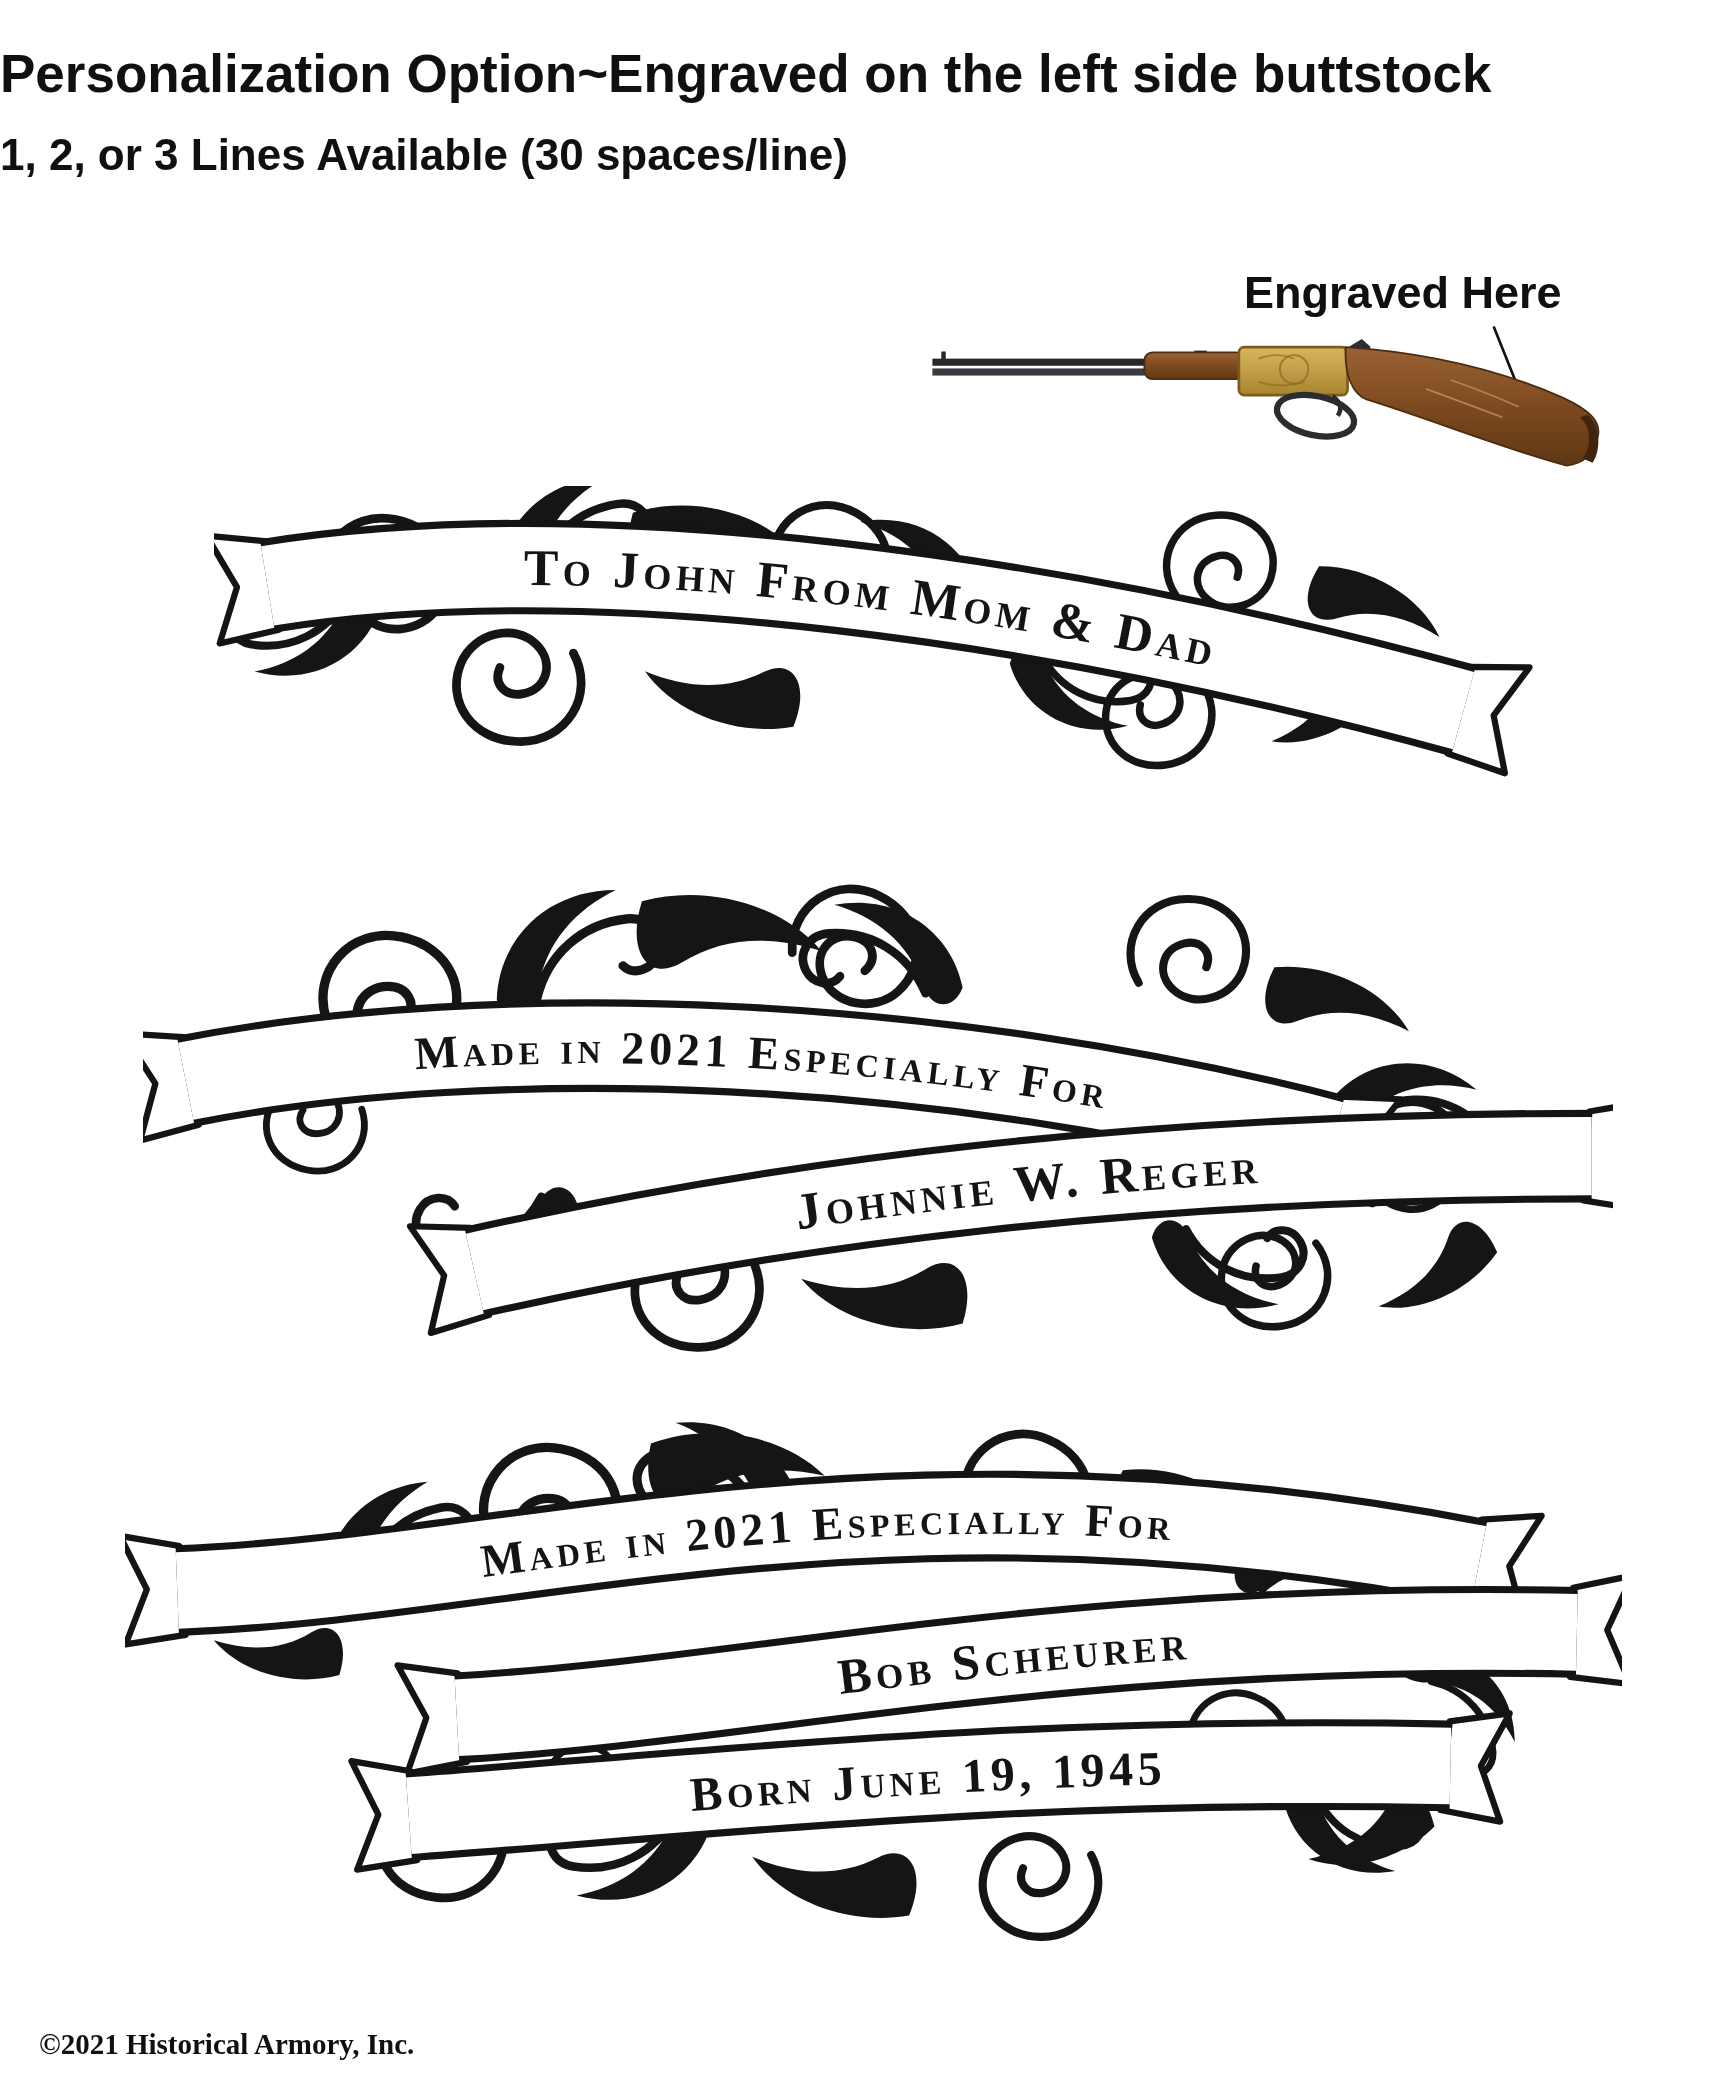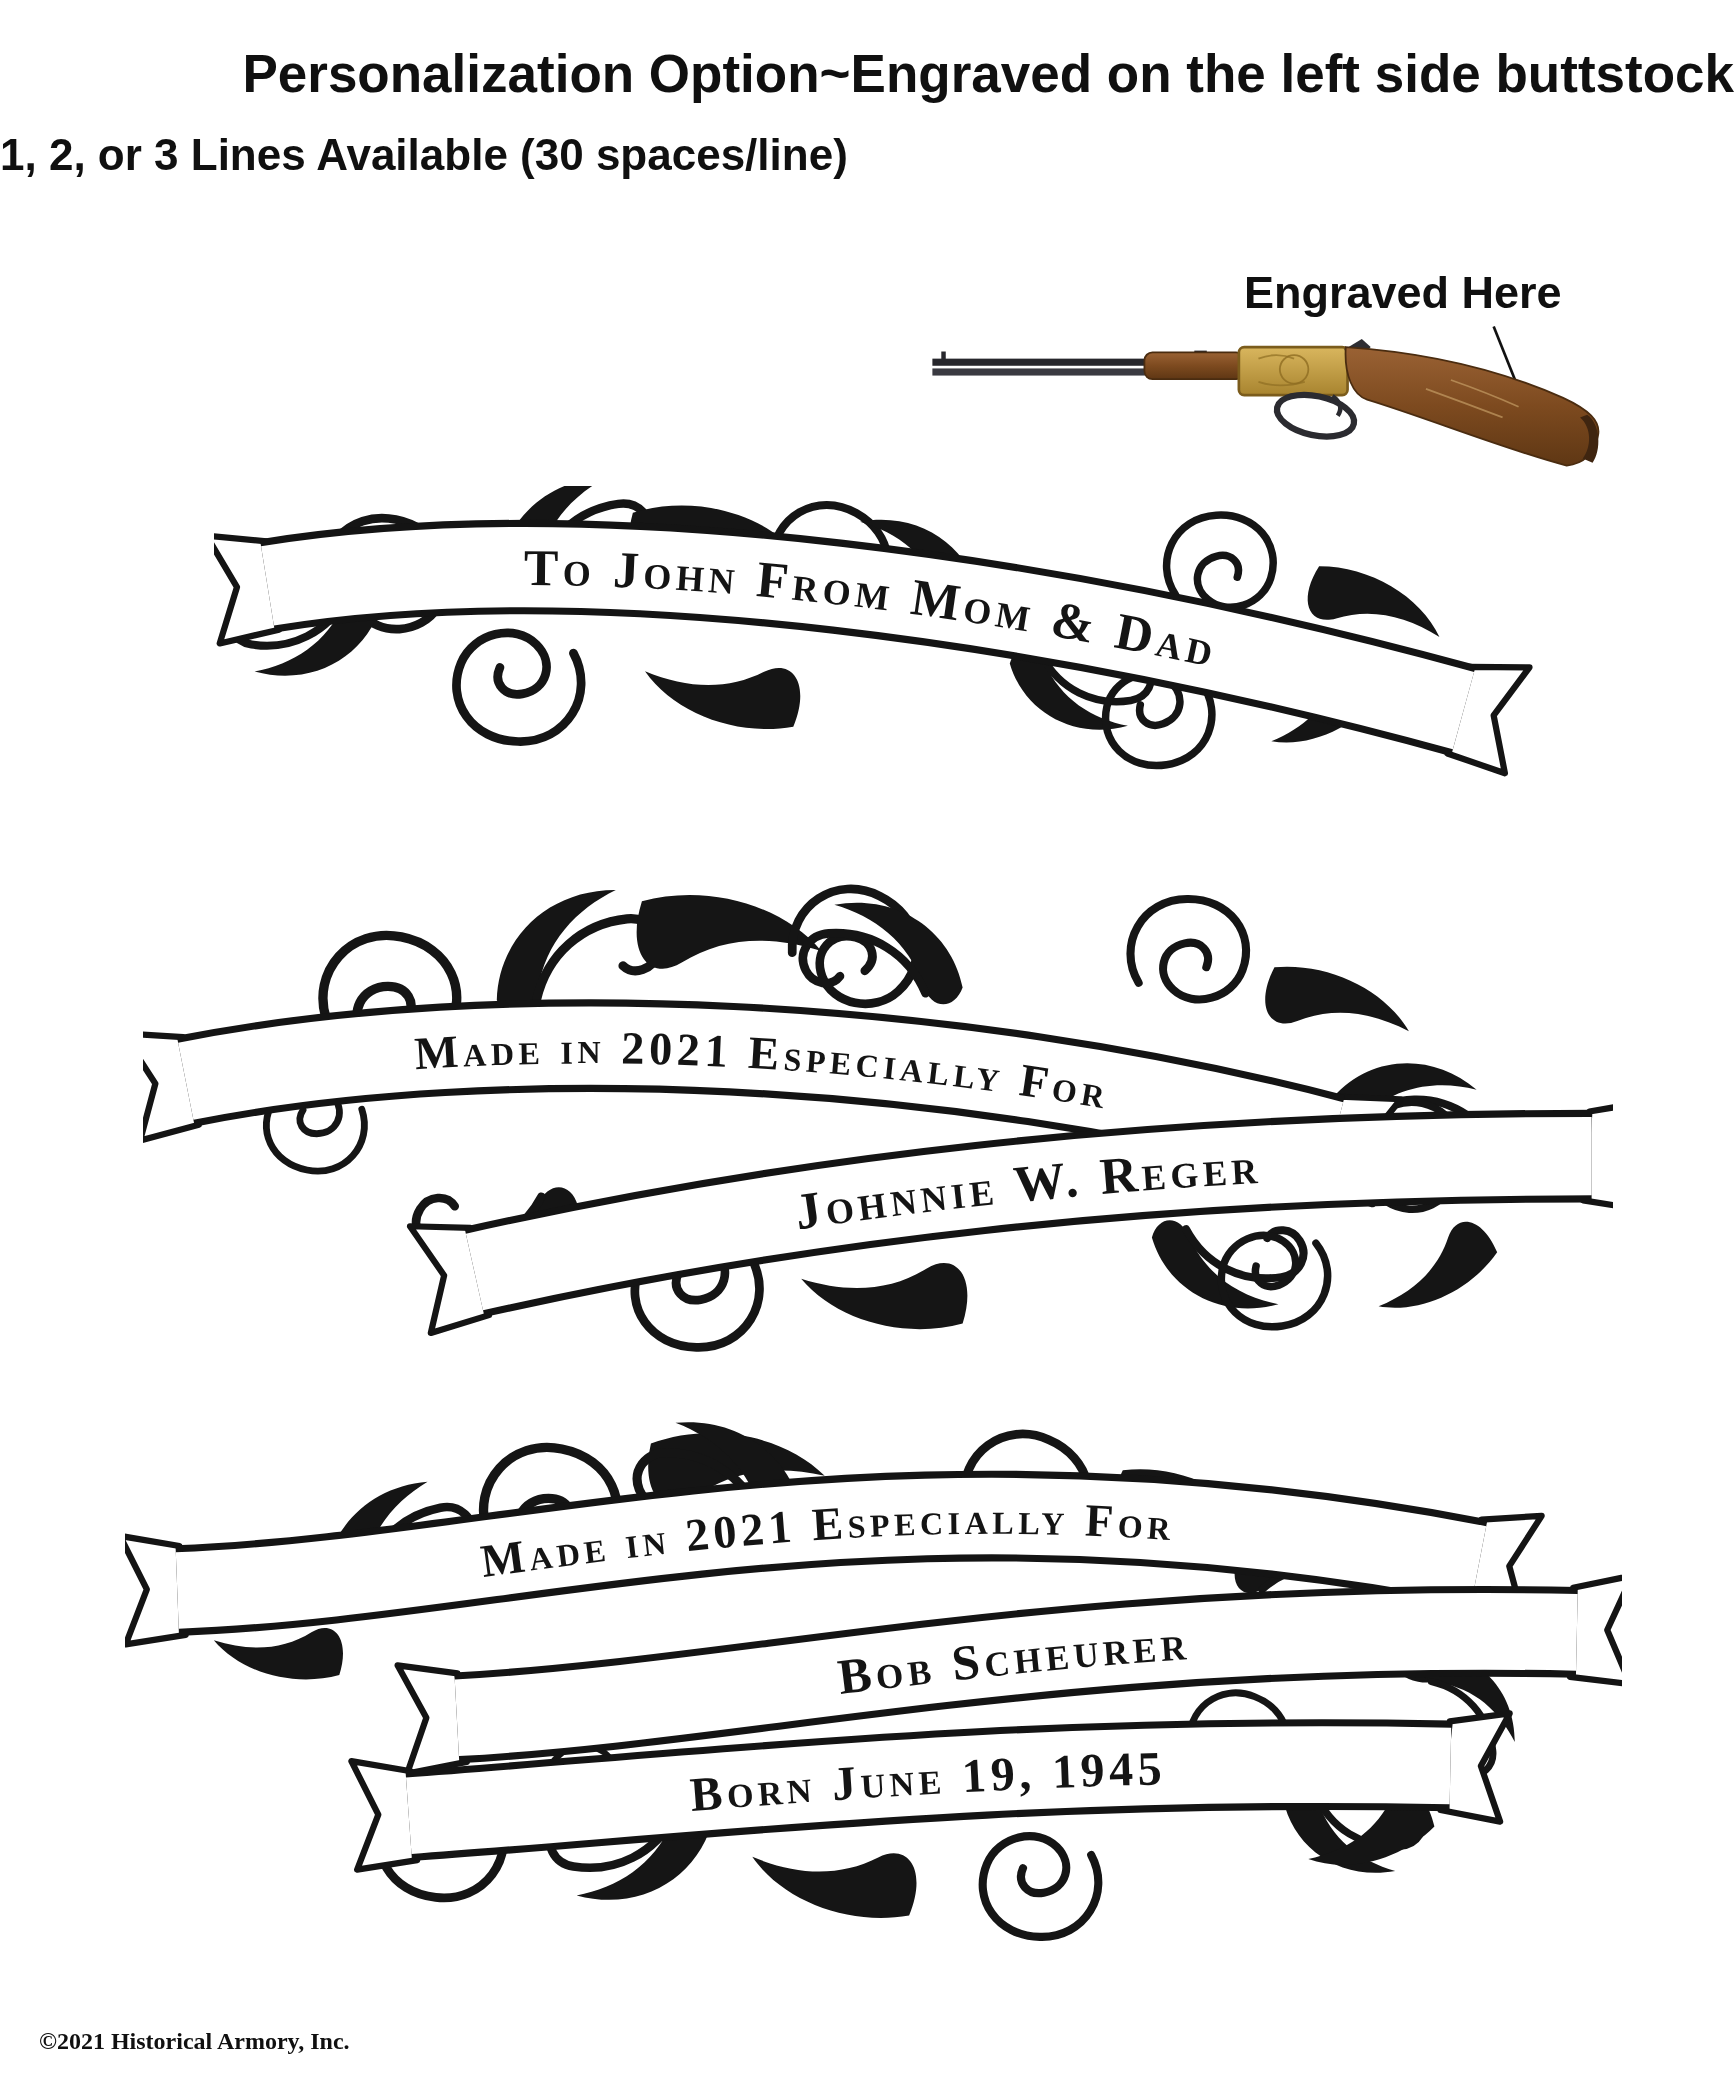--- a/index.html
+++ b/index.html
@@ -9,21 +9,21 @@
     height:2091px;
     background:#ffffff;
     font-family:"Liberation Sans", sans-serif;
     color:#121212;
     overflow:hidden;
   }
   .title{
     position:absolute;
     top:43px; left:0; width:100%;
     margin:0;
-    text-align:right;
+    text-align:left;
     font-size:53px;
     font-weight:600;
     color:#101010;
   }
   .subtitle{
     position:absolute;
     top:130px; left:0; width:100%;
     margin:0;
     font-size:44px;
     font-weight:600;
@@ -47,21 +47,21 @@
     font-weight:700;
     font-variant:small-caps;
     letter-spacing:5px;
     fill:#141414;
   }
   .copyright{
     position:absolute;
     top:2028px; left:39px;
     font-family:"Liberation Serif", serif;
     font-weight:700;
-    font-size:24px;
+    font-size:29px;
     color:#101010;
   }
 </style>
 </head>
 <body>
 
 <div class="page">
 
   <svg width="0" height="0" style="position:absolute" aria-hidden="true" xmlns:xlink="http://www.w3.org/1999/xlink">
     <defs>

